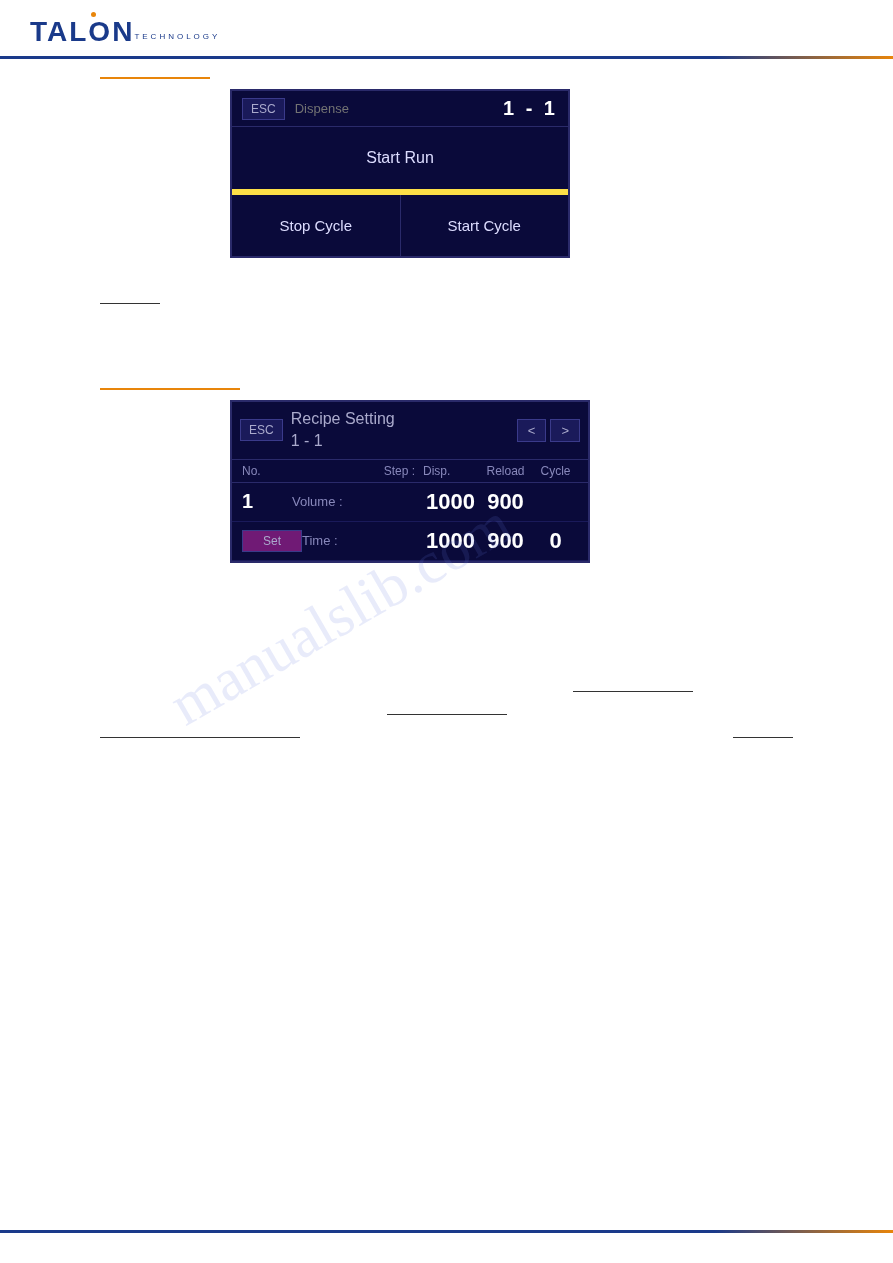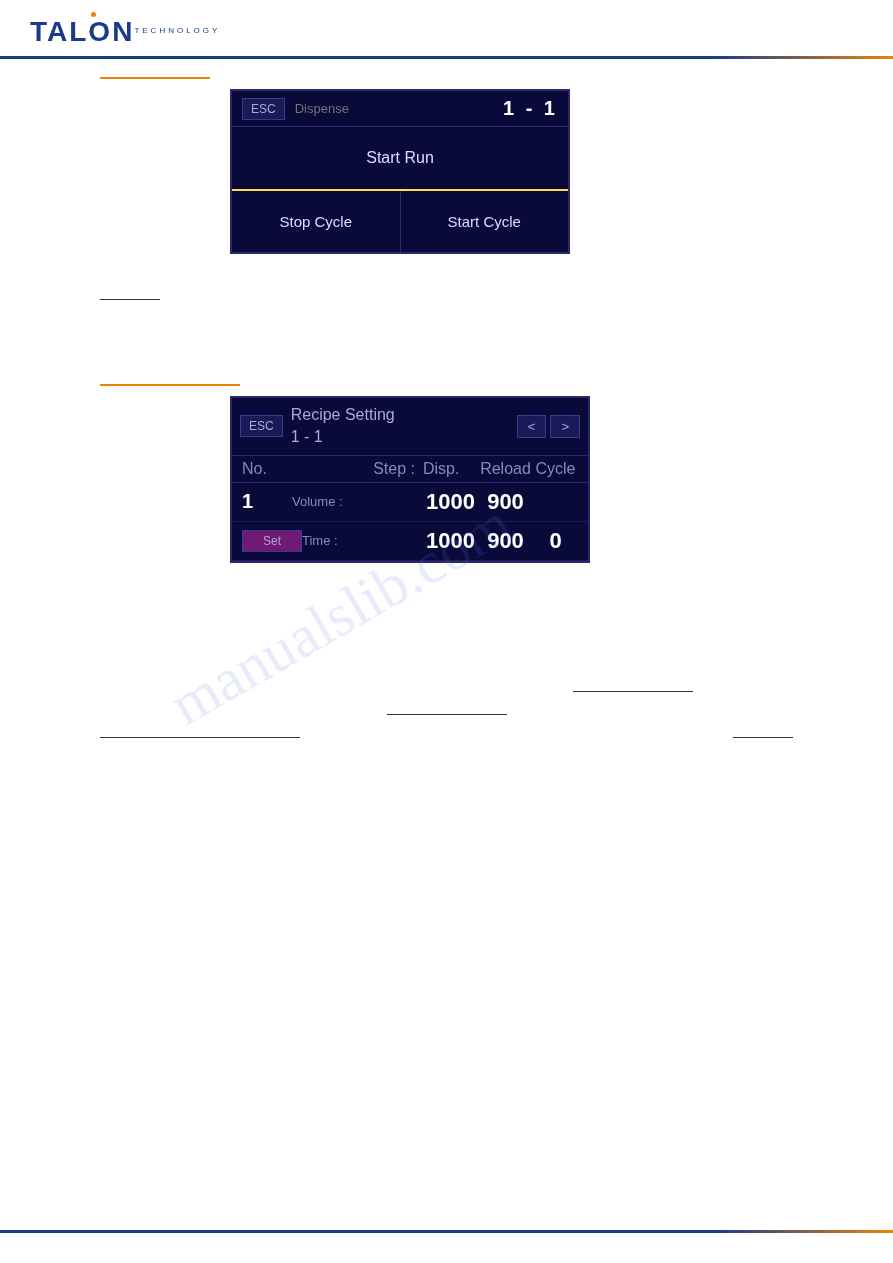--- a/index.html
+++ b/index.html
@@ -28,21 +28,21 @@
       color: #1a3a8a;
       letter-spacing: 2px;
       line-height: 1;
       font-family: Arial Black, Arial, sans-serif;
     }
     .logo-sub {
       font-size: 8px;
       color: #1a3a8a;
       letter-spacing: 3px;
       text-transform: uppercase;
-      margin-top: 8px;
+      margin-top: 14px;
     }
 
     .header-divider {
       height: 3px;
       background: linear-gradient(to right, #1a3a8a 80%, #e8850a 100%);
       margin: 10px 0 0 0;
       width: 100%;
     }
 
     
@@ -124,21 +124,21 @@
 
     .panel-number {
       color: #ffffff;
       font-size: 20px;
       font-weight: bold;
       letter-spacing: 3px;
     }
 
     .panel-start-run {
       background: #0a0a3a;
-      border-bottom: 2px solid #fde047;
+      border-bottom: 6px solid #fde047;
       padding: 22px 10px;
       text-align: center;
       color: #ddddff;
       font-size: 16px;
       cursor: pointer;
     }
 
     .panel-buttons {
       display: flex;
     }
@@ -198,21 +198,21 @@
       padding: 3px 10px;
       font-size: 13px;
       cursor: pointer;
       margin-left: 4px;
     }
 
     .recipe-col-headers {
       display: flex;
       padding: 4px 10px;
       color: #8888bb;
-      font-size: 16px;
+      font-size: 12px;
       border-bottom: 1px solid #2a2a6a;
     }
 
     .col-no { width: 50px; }
     .col-step { flex: 1; text-align: right; padding-right: 8px; }
     .col-disp { width: 55px; text-align: left; }
     .col-reload { width: 55px; text-align: center; }
     .col-count { width: 45px; text-align: center; }
 
     .recipe-row {

